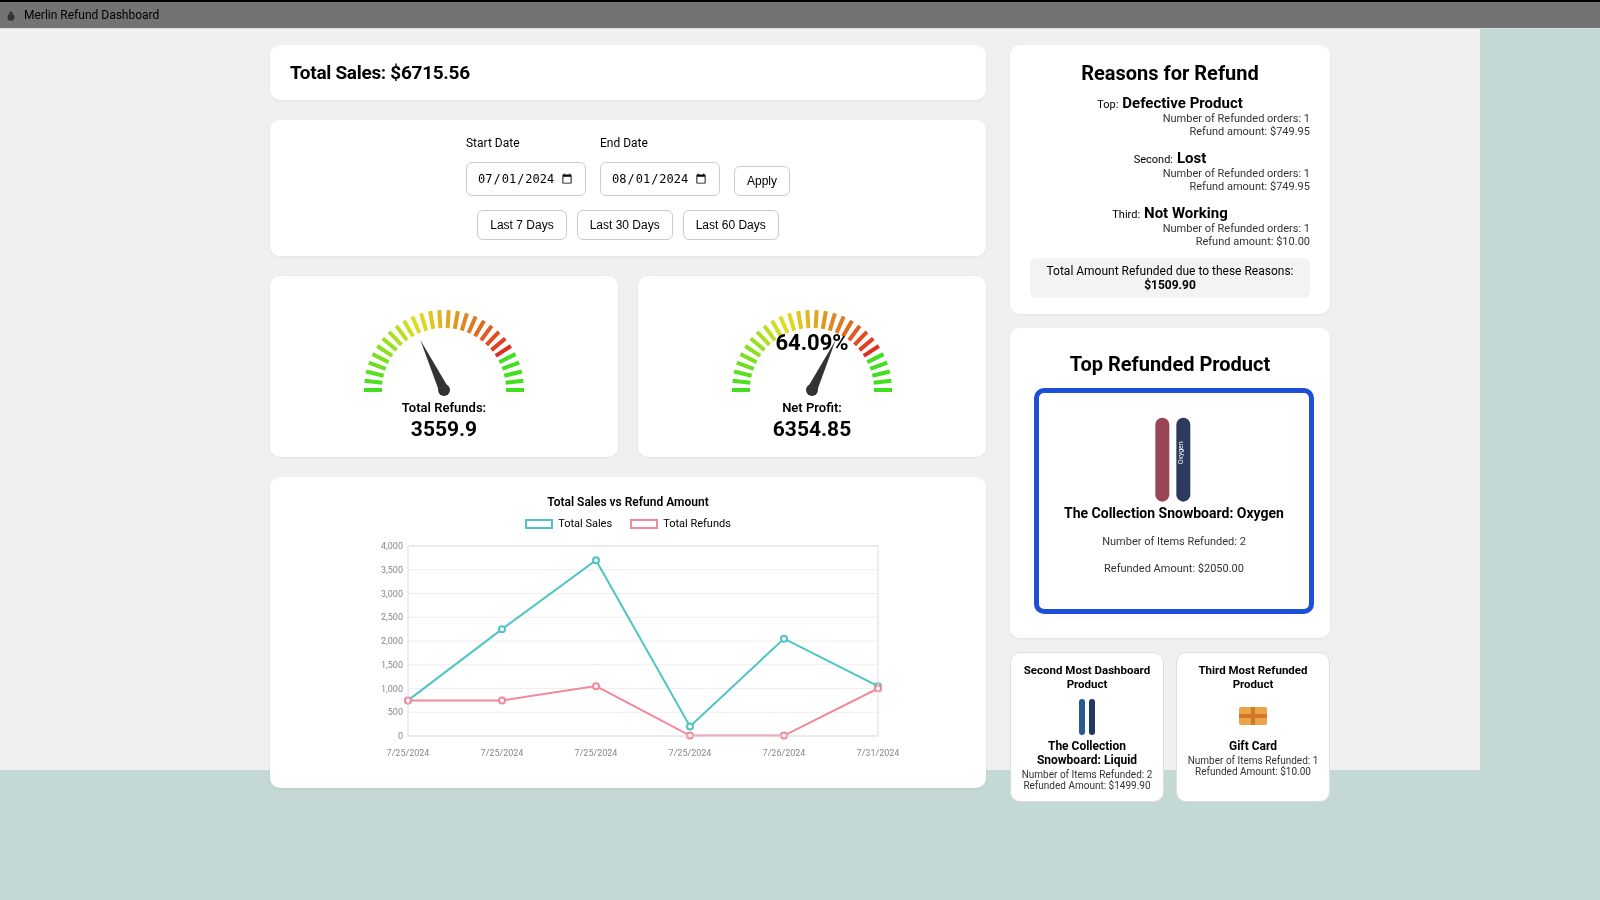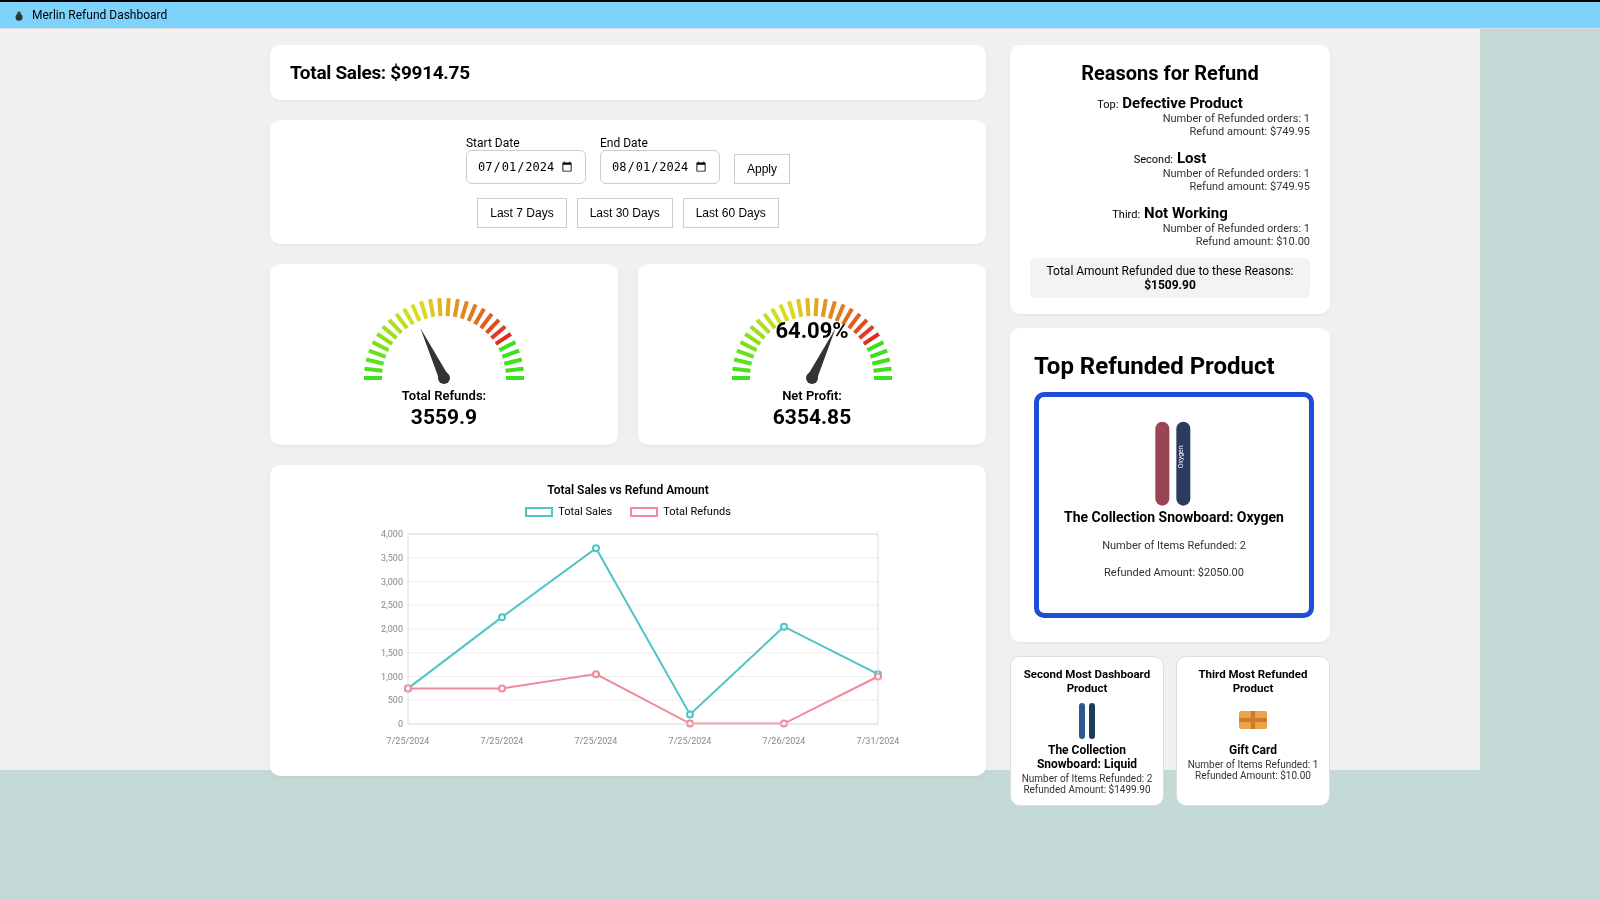--- a/index.html
+++ b/index.html
@@ -1,50 +1,50 @@
 <!DOCTYPE html>
 <html><head>
 <meta charset="utf-8">
 <style>
 * { box-sizing: border-box; margin: 0; padding: 0; }
 body { font-family: -apple-system, BlinkMacSystemFont, 'Segoe UI', Roboto, sans-serif; background: #f0f0f0; }
-.topbar { background: #7dd3fc; border-top: 2px solid #000; border-bottom: 1px solid #ddd; padding: 6px 12px; display: flex; align-items: center; gap: 6px; font-size: 12px; }
+.topbar { background: #737373; border-top: 2px solid #000; border-bottom: 1px solid #ddd; padding: 6px 4px; display: flex; align-items: center; gap: 6px; font-size: 12px; }
 .logo-icon { width: 14px; height: 14px; display: inline-block; }
 .right-strip { position: fixed; right: 0; top: 0; width: 120px; height: 100%; background: #c4d9d6; z-index: -1; }
 .bottom-strip { position: fixed; bottom: 0; left: 0; right: 0; height: 130px; background: #c4d9d6; z-index: -1; }
 .container { max-width: 1060px; margin: 0 auto; padding: 16px 0 40px; display: flex; gap: 24px; }
 .left-col { flex: 1; display: flex; flex-direction: column; gap: 20px; }
 .right-col { width: 320px; display: flex; flex-direction: column; gap: 14px; }
 .card { background: #fff; border-radius: 10px; padding: 16px 20px; box-shadow: 0 1px 3px rgba(0,0,0,0.06); }
 .total-sales { font-size: 19px; font-weight: 700; letter-spacing: -0.3px; }
 .date-row { display: flex; align-items: flex-end; gap: 14px; justify-content: center; }
-.date-field label { font-size: 12px; display: block; margin-bottom: 0; }
+.date-field label { font-size: 12px; display: block; margin-bottom: 12px; }
 .date-field input { border: 1px solid #ccc; border-radius: 6px; padding: 8px 10px; font-size: 12px; width: 120px; }
-.btn { border: 1px solid #ccc; background: #fff; border-radius: 0; padding: 7px 12px; font-size: 12px; cursor: pointer; }
+.btn { border: 1px solid #ccc; background: #fff; border-radius: 6px; padding: 7px 12px; font-size: 12px; cursor: pointer; }
 .quick-row { display: flex; gap: 10px; justify-content: center; margin-top: 14px; }
 .gauges { display: flex; gap: 20px; }
 .gauge-card { flex: 1; background: #fff; border-radius: 10px; padding: 14px 10px 16px; box-shadow: 0 1px 3px rgba(0,0,0,0.06); text-align: center; }
 .gauge-svg { width: 200px; height: 110px; margin: 0 auto; display: block; }
 .gauge-val { font-size: 22px; font-weight: 700; position: relative; top: -70px; }
 .gauge-wrap { position: relative; height: 110px; }
 .gauge-label { font-size: 13px; font-weight: 600; }
 .gauge-amount { font-size: 21px; font-weight: 700; margin-top: 2px; }
 .chart-card { background: #fff; border-radius: 10px; padding: 18px; box-shadow: 0 1px 3px rgba(0,0,0,0.06); }
 .chart-title { text-align: center; font-size: 12px; font-weight: 600; margin-bottom: 8px; }
 .legend { display: flex; justify-content: center; gap: 18px; font-size: 11px; margin-bottom: 6px; }
 .legend-item { display: flex; align-items: center; gap: 5px; }
 .legend-swatch { width: 28px; height: 10px; border: 2px solid; background: #fff; }
 .reasons-title { text-align: center; font-size: 20px; font-weight: 700; margin-bottom: 8px; }
 .reason-block { text-align: center; margin-bottom: 10px; }
 .reason-rank { font-size: 11px; }
 .reason-name { font-size: 15px; font-weight: 700; }
 .reason-meta { font-size: 11px; color: #333; text-align: right; }
 .reason-total { background: #f3f3f3; border-radius: 6px; padding: 6px; text-align: center; font-size: 12px; margin-top: 8px; }
 .top-prod-card { border: 5px solid #1d4ed8; border-radius: 10px; padding: 20px; margin: 0 auto; width: 280px; text-align: center; }
-.top-prod-title { font-size: 24px; font-weight: 700; margin-bottom: 12px; text-align: left; }
+.top-prod-title { font-size: 20px; font-weight: 700; margin-bottom: 12px; text-align: center; }
 .prod-img { width: 70px; height: 80px; margin: 0 auto 12px; }
 .prod-name { font-size: 14px; font-weight: 700; margin-bottom: 14px; }
 .prod-meta { font-size: 11px; margin-bottom: 14px; color: #333; }
 .sec-row { display: flex; gap: 12px; }
 .sec-card { flex: 1; border: 1px solid #ddd; background: #fff; border-radius: 10px; padding: 10px; text-align: center; }
 .sec-title { font-size: 11.5px; font-weight: 700; margin-bottom: 6px; }
 .sec-img { width: 40px; height: 36px; margin: 0 auto 6px; }
 .sec-name { font-size: 12px; font-weight: 700; margin-bottom: 2px; }
 .sec-meta { font-size: 10px; color: #333; }
 </style>
@@ -60,21 +60,21 @@
         <circle cx="12" cy="16" r="6" fill="#333"></circle>
         <path d="M8 10 Q12 2 16 10 Z" fill="#333"></path>
       </svg>
   </span>
   <span>Merlin Refund Dashboard</span>
 </div>
 
 <div class="container">
   <div class="left-col">
     <div class="card">
-      <div class="total-sales">Total Sales: $9914.75</div>
+      <div class="total-sales">Total Sales: $6715.56</div>
     </div>
 
     <div class="card">
       <div class="date-row">
         <div class="date-field">
           <label>Start Date</label>
           <input type="date" value="2024-07-01" style="">
         </div>
         <div class="date-field">
           <label>End Date</label>

